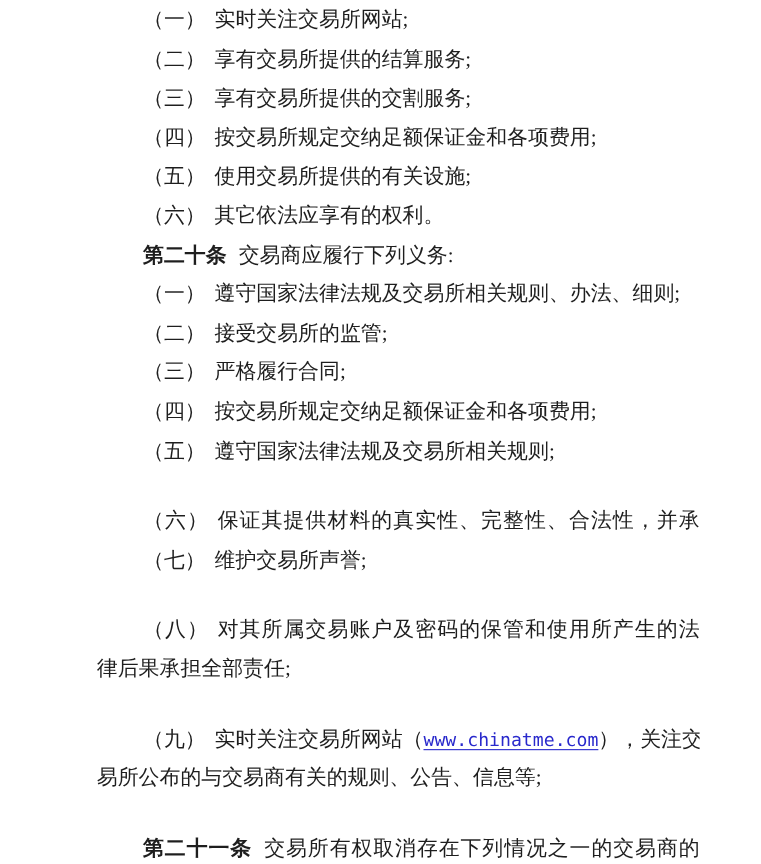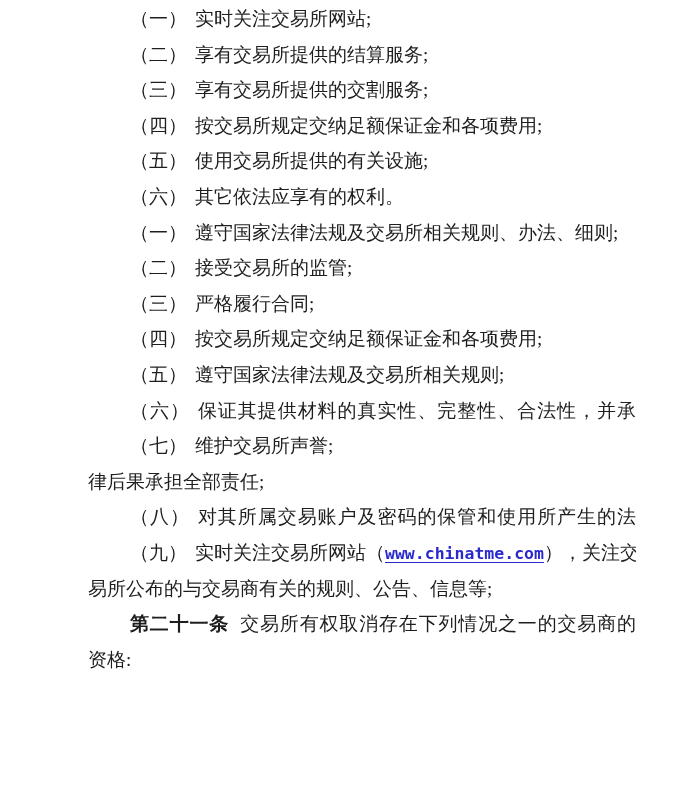--- a/index.html
+++ b/index.html
@@ -27,55 +27,56 @@
     overflow: hidden;
     width: 548px;
   }
   .line.indent {
     box-sizing: border-box;
     padding-left: 42px;
   }
   .line.justify {
     text-align: justify;
     text-align-last: justify;
+    margin-top: 28px;
   }
   .seg-marker {
     margin-right: 8px;
   }
   .seg-article {
     font-weight: bold;
     color: var(--text-color, #111111);
     margin-right: 11px;
   }
   .seg-link {
     font-family: "DejaVu Sans Mono", "Liberation Mono", monospace;
     font-size: 16.5px;
     color: var(--link-color, #2929cc);
     text-decoration: underline;
     text-underline-offset: 3px;
     cursor: pointer;
-    font-weight: bold;
   }
 </style>
 </head>
 <body style="background: rgb(255, 255, 255);">
 
 <div id="doc">
     <div class="line indent"><span class="seg-marker">（一）</span><span class="seg-text">实时关注交易所网站;</span></div>
     <div class="line indent"><span class="seg-marker">（二）</span><span class="seg-text">享有交易所提供的结算服务;</span></div>
     <div class="line indent"><span class="seg-marker">（三）</span><span class="seg-text">享有交易所提供的交割服务;</span></div>
     <div class="line indent"><span class="seg-marker">（四）</span><span class="seg-text">按交易所规定交纳足额保证金和各项费用;</span></div>
     <div class="line indent"><span class="seg-marker">（五）</span><span class="seg-text">使用交易所提供的有关设施;</span></div>
     <div class="line indent"><span class="seg-marker">（六）</span><span class="seg-text">其它依法应享有的权利。</span></div>
+    <div class="line indent"><span class="seg-article">第二十条</span><span class="seg-text">交易商应履行下列义务:</span></div>
     <div class="line indent"><span class="seg-marker">（一）</span><span class="seg-text">遵守国家法律法规及交易所相关规则、办法、细则;</span></div>
     <div class="line indent"><span class="seg-marker">（二）</span><span class="seg-text">接受交易所的监管;</span></div>
     <div class="line indent"><span class="seg-marker">（三）</span><span class="seg-text">严格履行合同;</span></div>
     <div class="line indent"><span class="seg-marker">（四）</span><span class="seg-text">按交易所规定交纳足额保证金和各项费用;</span></div>
     <div class="line indent"><span class="seg-marker">（五）</span><span class="seg-text">遵守国家法律法规及交易所相关规则;</span></div>
     <div class="line indent justify"><span class="seg-marker">（六）</span><span class="seg-text">保证其提供材料的真实性、完整性、合法性，并承</span></div>
     <div class="line indent"><span class="seg-marker">（七）</span><span class="seg-text">维护交易所声誉;</span></div>
+    <div class="line indent justify"><span class="seg-marker">（八）</span><span class="seg-text">对其所属交易账户及密码的保管和使用所产生的法</span></div>
     <div class="line"><span class="seg-text">律后果承担全部责任;</span></div>
-    <div class="line indent justify"><span class="seg-marker">（八）</span><span class="seg-text">对其所属交易账户及密码的保管和使用所产生的法</span></div>
     <div class="line indent justify"><span class="seg-marker">（九）</span><span class="seg-text">实时关注交易所网站（</span><span class="seg-link">www.chinatme.com</span><span class="seg-text">），关注交</span></div>
     <div class="line"><span class="seg-text">易所公布的与交易商有关的规则、公告、信息等;</span></div>
     <div class="line indent justify"><span class="seg-article">第二十一条</span><span class="seg-text">交易所有权取消存在下列情况之一的交易商的</span></div>
     <div class="line"><span class="seg-text">资格:</span></div>
   </div>
 
 </body></html>

